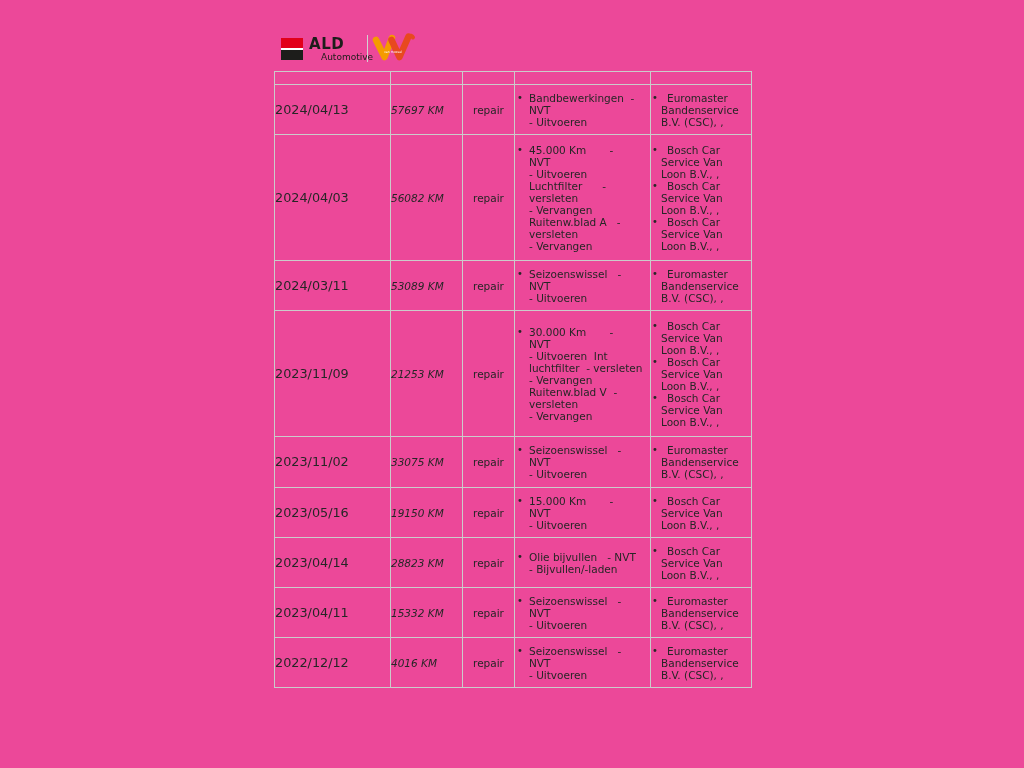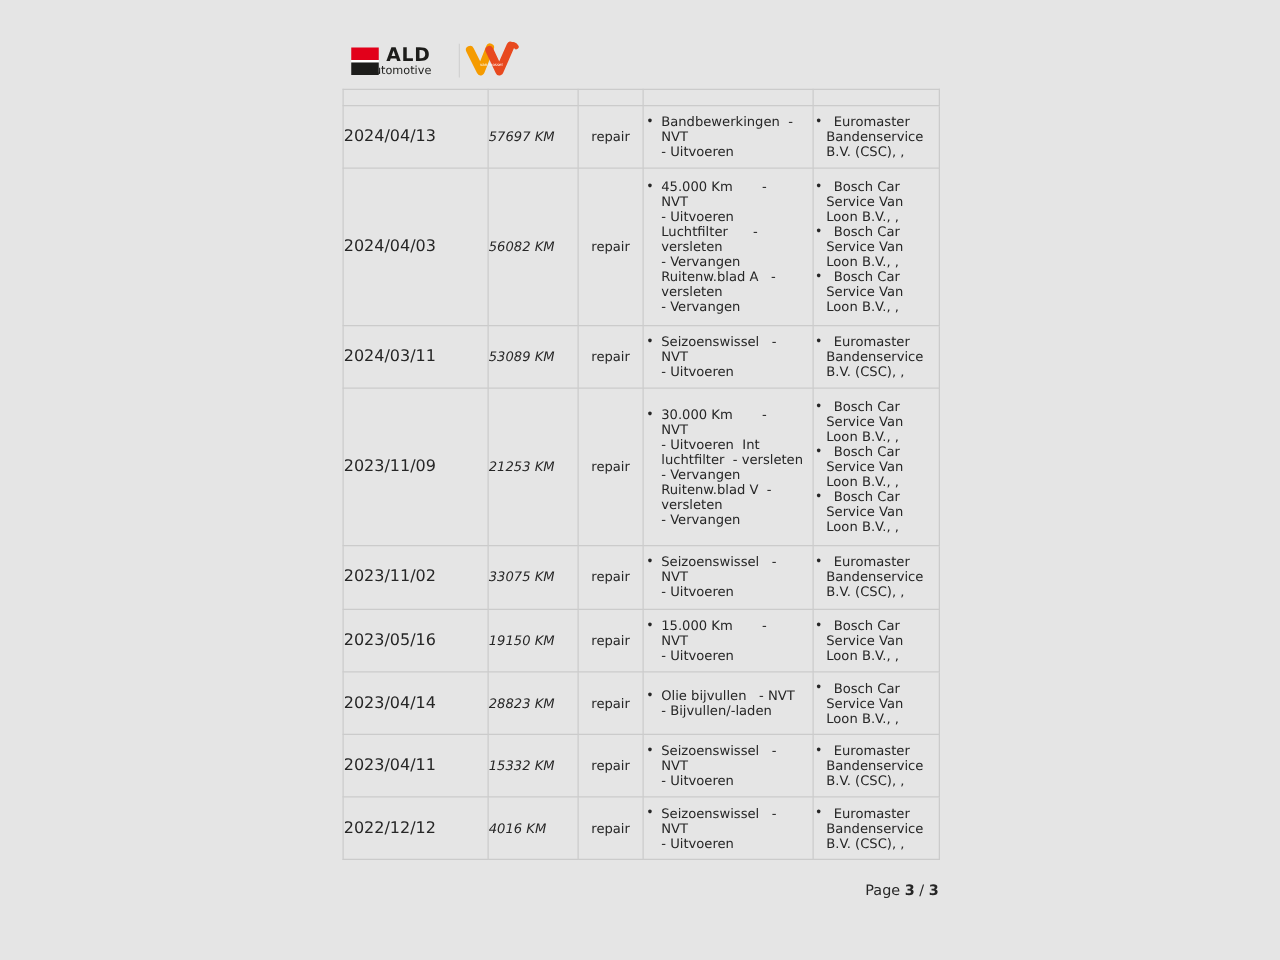--- a/index.html
+++ b/index.html
@@ -1,27 +1,27 @@
 <!DOCTYPE html>
 <html><head>
 <meta charset="utf-8">
 <style>
   html,body{margin:0;padding:0;background:#fff;}
-  .page{position:relative;width:1024px;height:768px;background:#e5e5e5;overflow:hidden;
+  .page{position:relative;width:1024px;height:768px;background:#ec4899;overflow:hidden;
         font-family:"DejaVu Sans","Liberation Sans",sans-serif;color:#262626;}
 
   
   .brand{position:absolute;left:281px;top:33px;height:34px;}
   .ald-mark{position:absolute;left:0;top:5px;width:22px;height:22px;}
   .ald-mark .red{height:10px;background:#e2001a;}
   .ald-mark .white{height:2px;background:#ffffff;}
   .ald-mark .black{height:10px;background:#1d1d1b;}
   .ald-name{position:absolute;left:28px;top:2px;font-size:15px;font-weight:bold;
             color:#1d1d1b;letter-spacing:.6px;}
-  .ald-sub{position:absolute;left:12px;top:19px;font-size:9px;color:#1d1d1b;}
+  .ald-sub{position:absolute;left:40px;top:19px;font-size:9px;color:#1d1d1b;}
   .logo-divider{position:absolute;left:367px;top:35px;width:1px;height:27px;background:#d2d2d2;}
   .w-logo{position:absolute;left:371px;top:31px;}
 
   
   table.history{position:absolute;left:274px;top:71px;width:477px;
                 border-collapse:collapse;table-layout:fixed;
                 font-size:10.5px;line-height:12px;color:#262626;}
   table.history td{border:1px solid #cbcbcb;padding:0;vertical-align:middle;overflow:hidden;}
   tr.header-row td{height:12px;}
   td.c-date{padding-left:9px;font-size:12.8px;}
@@ -237,20 +237,14 @@
               <div class="work-line">- Uitvoeren</div>
             </div>
           </td>
           <td class="c-sup">
             <div class="sup-item"><span class="bullet">•</span>Euromaster Bandenservice B.V. (CSC), ,</div>
           </td>
         </tr>
       </tbody>
   </table>
 
-  <div class="page-footer">
-    <span>Page</span>
-    <b>3</b>
-    <span>/</span>
-    <b>3</b>
-  </div>
 
 </div>
 
 </body></html>

